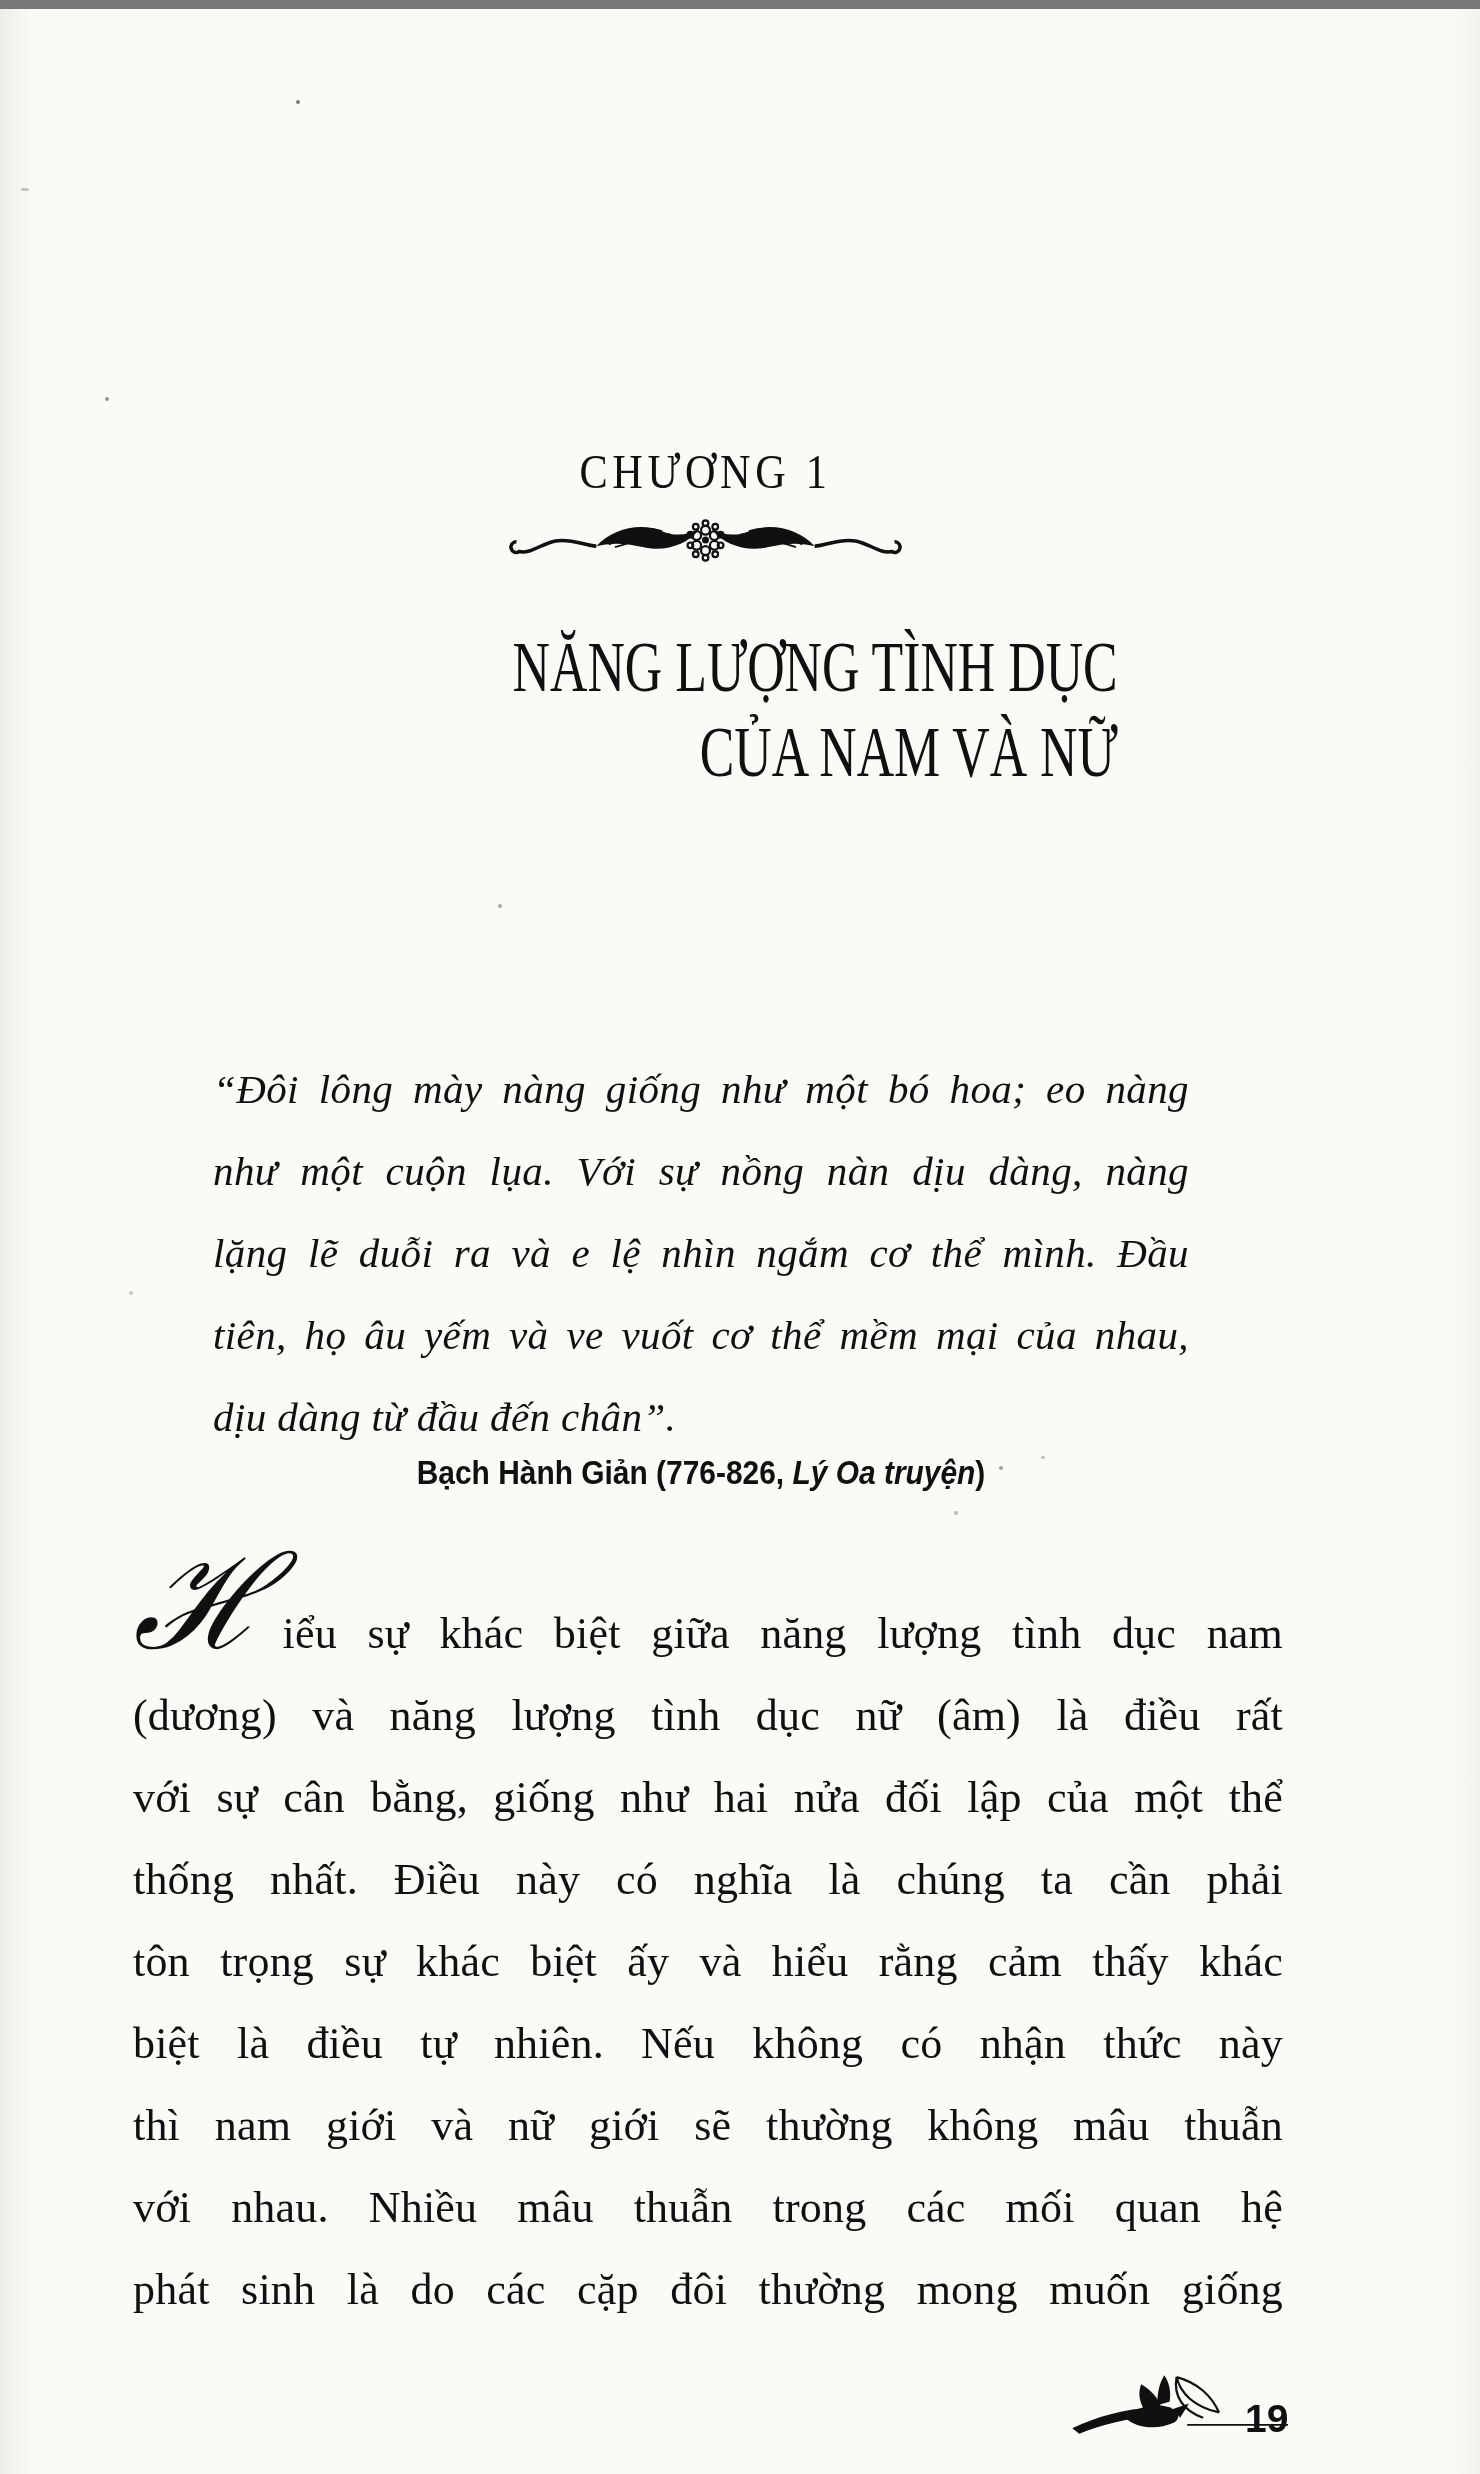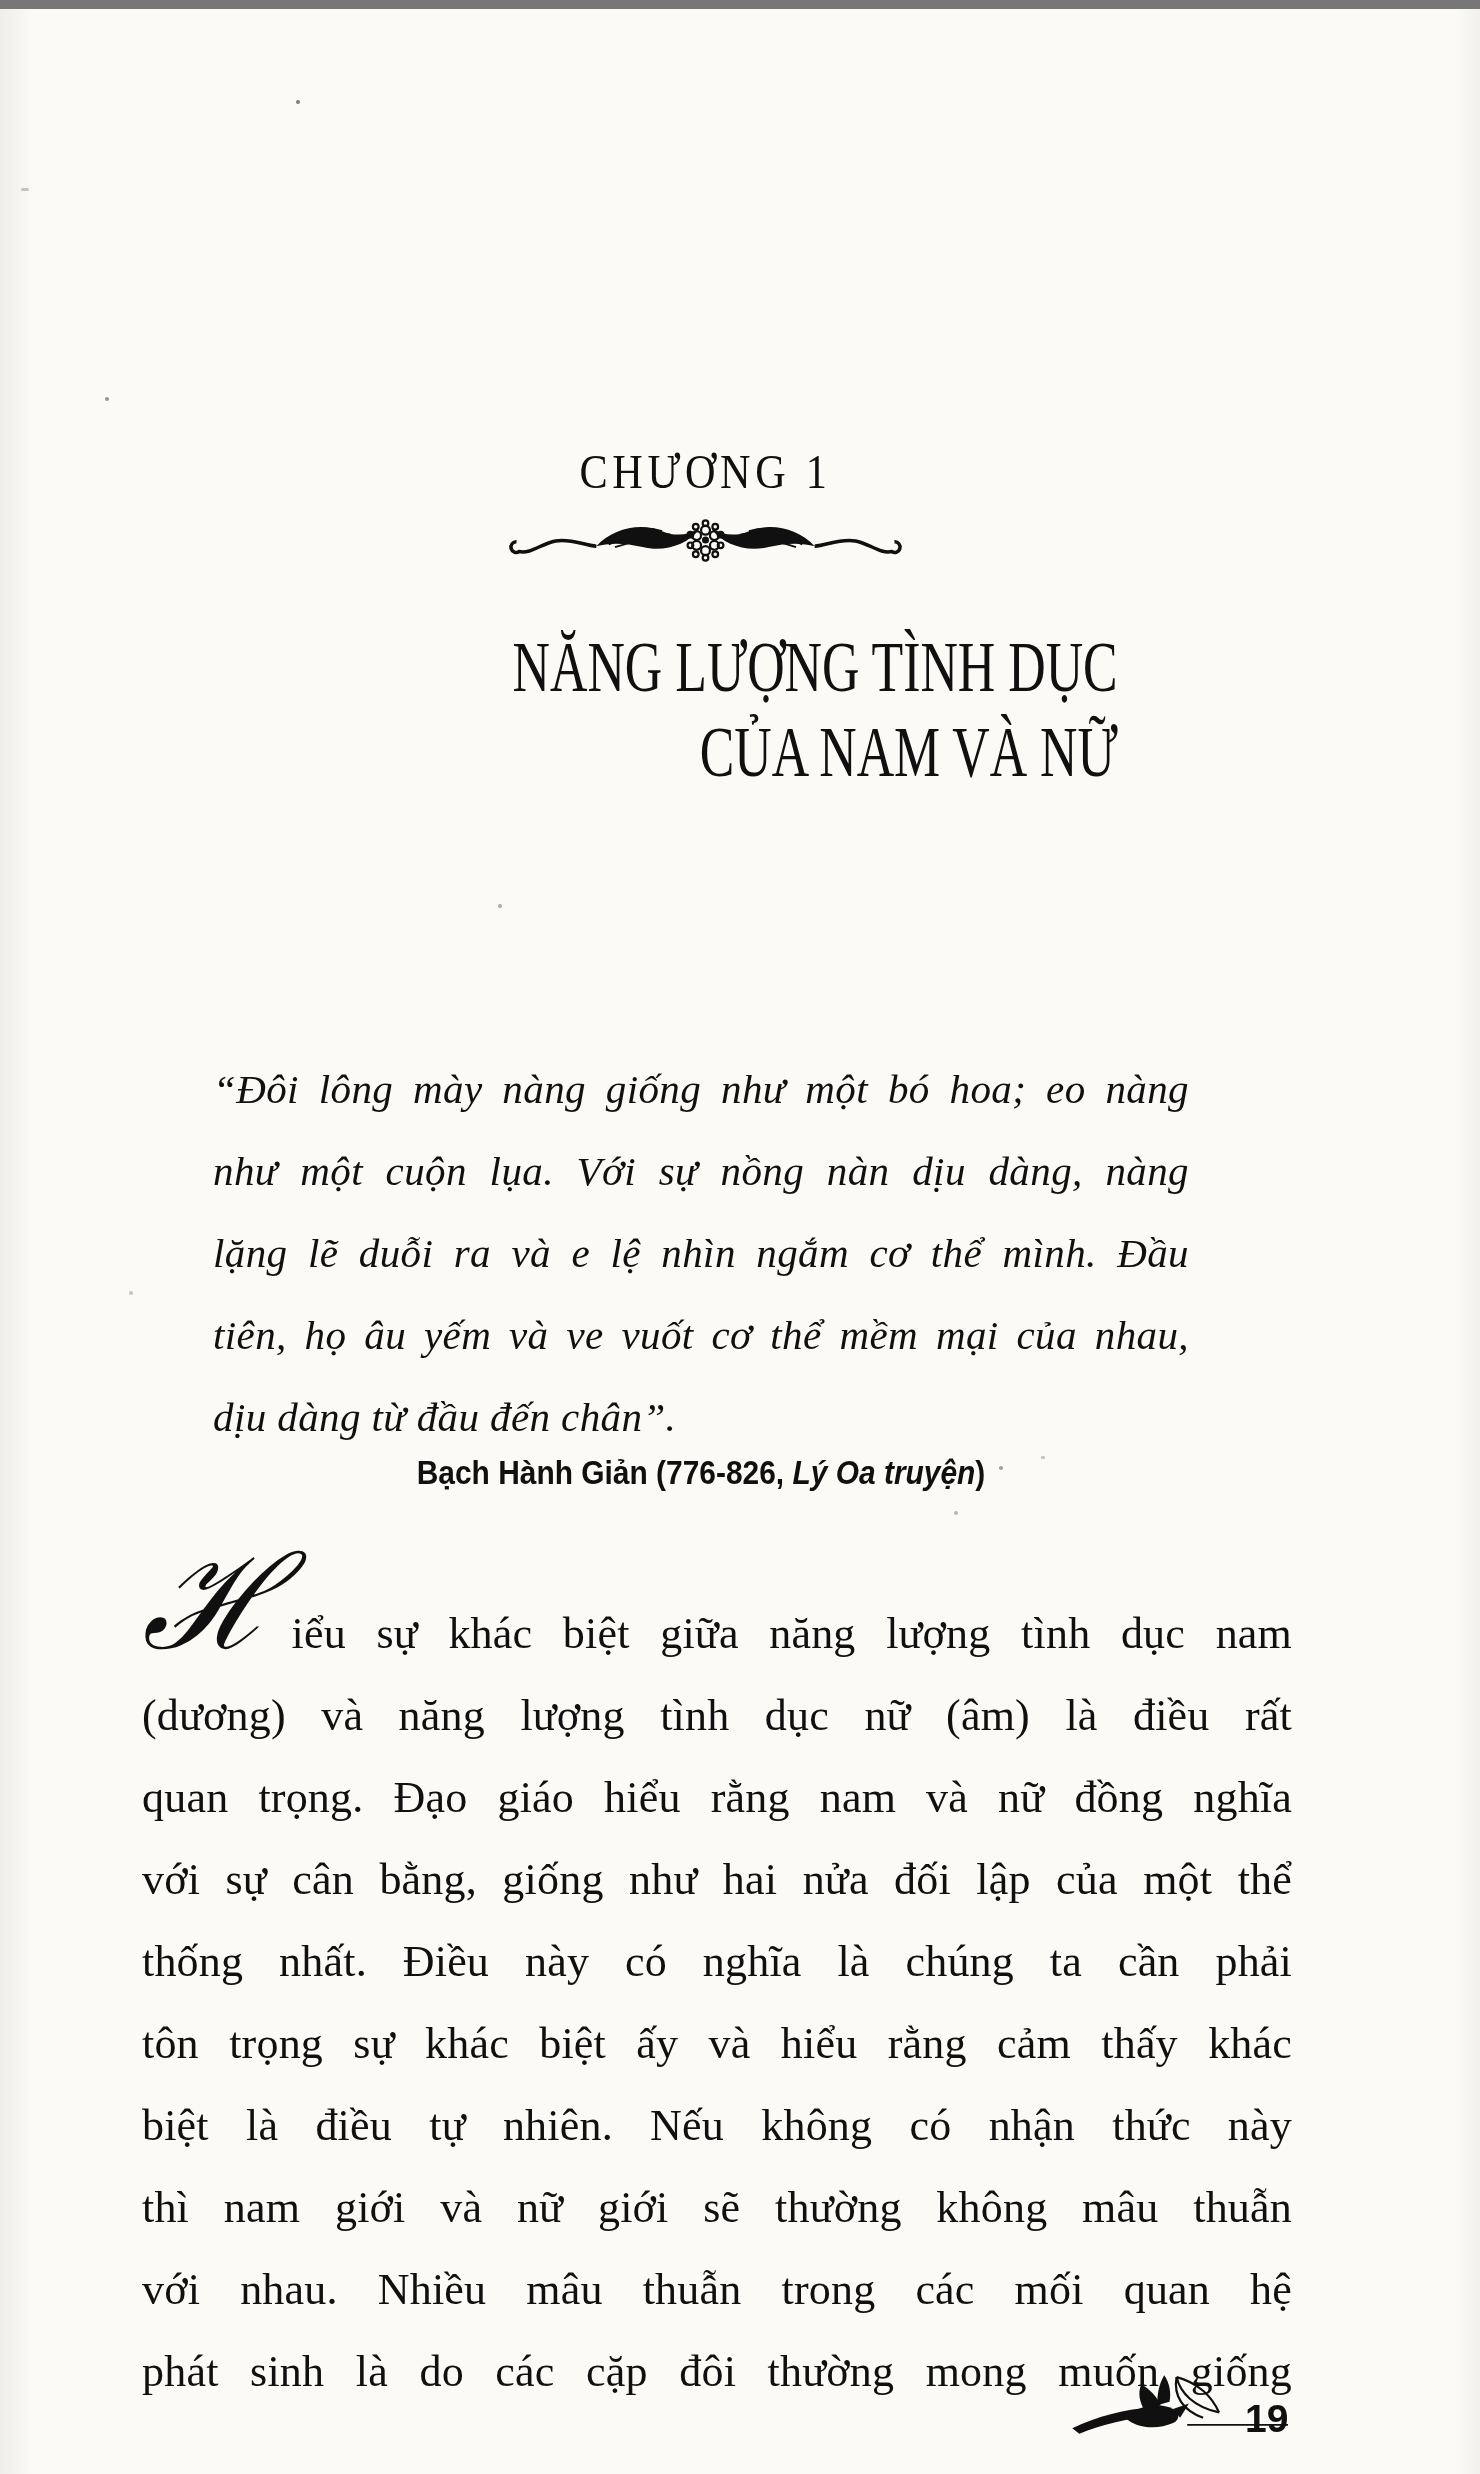--- a/index.html
+++ b/index.html
@@ -49,21 +49,21 @@
   .attribution{
     position:absolute;left:213px;top:1438px;width:976px;
     text-align:center;
     font-family:"Liberation Sans","DejaVu Sans",sans-serif;
     font-weight:bold;font-size:34px;line-height:50px;
     transform:scaleX(0.88);transform-origin:50% 50%;
     white-space:nowrap;
   }
   .attribution .work{font-style:italic;}
   .body-text{
-    position:absolute;left:142px;top:1553px;width:1150px;
+    position:absolute;left:133px;top:1553px;width:1150px;
     font-size:44px;line-height:82px;
   }
   .bline{
     text-align:justify;text-align-last:justify;
     white-space:nowrap;letter-spacing:0.2px;
   }
   .dropcap{
     font-family:"DejaVu Serif","Liberation Serif",serif;
     font-style:italic;
     font-size:131px;line-height:82px;
@@ -143,21 +143,20 @@
     <div class="qline last">dịu dàng từ đầu đến chân”.</div>
   </div>
 
   <div class="attribution">
     <span>Bạch Hành Giản (776-826, </span><span class="work">Lý Oa truyện</span><span>)</span>
   </div>
 
   <div class="body-text">
     <div class="bline"><span class="dropcap">ℋ</span><span>iểu sự khác biệt giữa năng lượng tình dục nam</span></div>
     <div class="bline">(dương) và năng lượng tình dục nữ (âm) là điều rất</div>
-    <div class="bline">quan trọng. Đạo giáo hiểu rằng nam và nữ đồng nghĩa</div>
     <div class="bline">với sự cân bằng, giống như hai nửa đối lập của một thể</div>
     <div class="bline">thống nhất. Điều này có nghĩa là chúng ta cần phải</div>
     <div class="bline">tôn trọng sự khác biệt ấy và hiểu rằng cảm thấy khác</div>
     <div class="bline">biệt là điều tự nhiên. Nếu không có nhận thức này</div>
     <div class="bline">thì nam giới và nữ giới sẽ thường không mâu thuẫn</div>
     <div class="bline">với nhau. Nhiều mâu thuẫn trong các mối quan hệ</div>
     <div class="bline">phát sinh là do các cặp đôi thường mong muốn giống</div>
   </div>
 
   <div class="footer">

